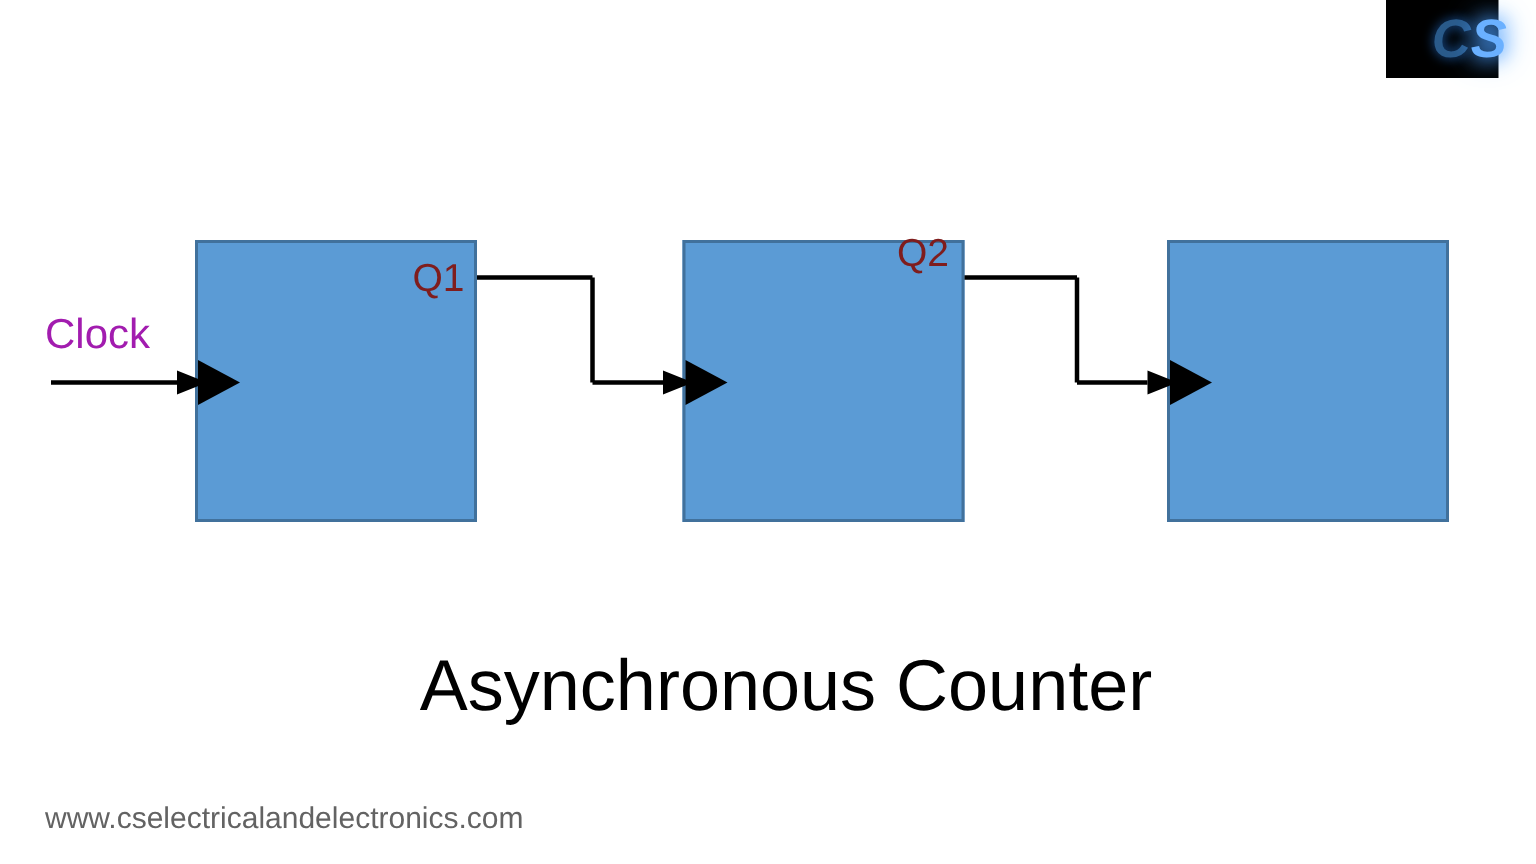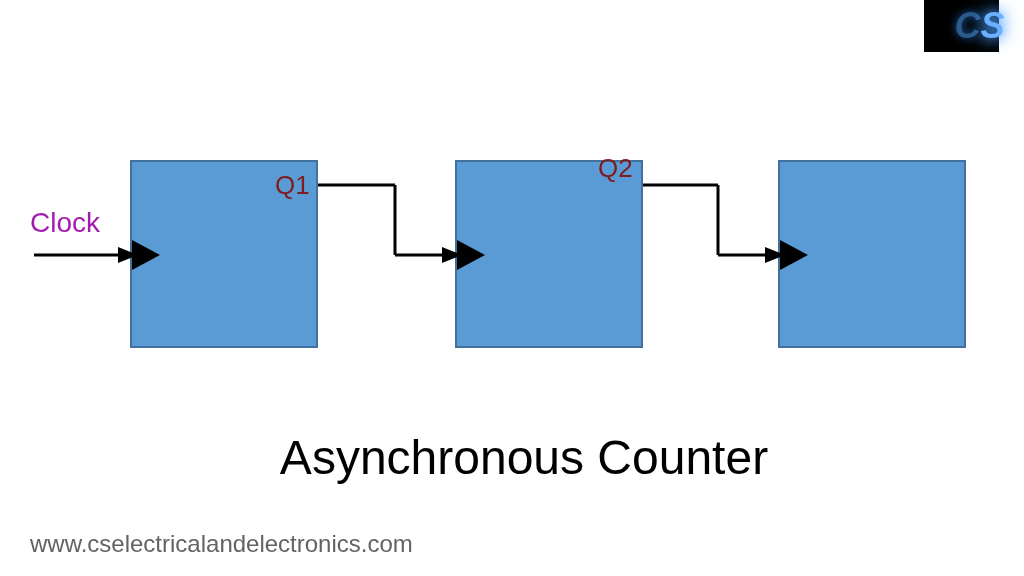--- a/index.html
+++ b/index.html
@@ -111,21 +111,21 @@
       width: 100%;
       text-align: center;
       font-size: 48px;
       color: #000000;
     }
     
     .website {
       position: absolute;
       bottom: 18px;
       left: 30px;
-      font-size: 24px;
+      font-size: 20px;
       color: #636363;
     }
     
     svg {
       position: absolute;
       top: 0;
       left: 0;
       pointer-events: none;
     }
   </style>

